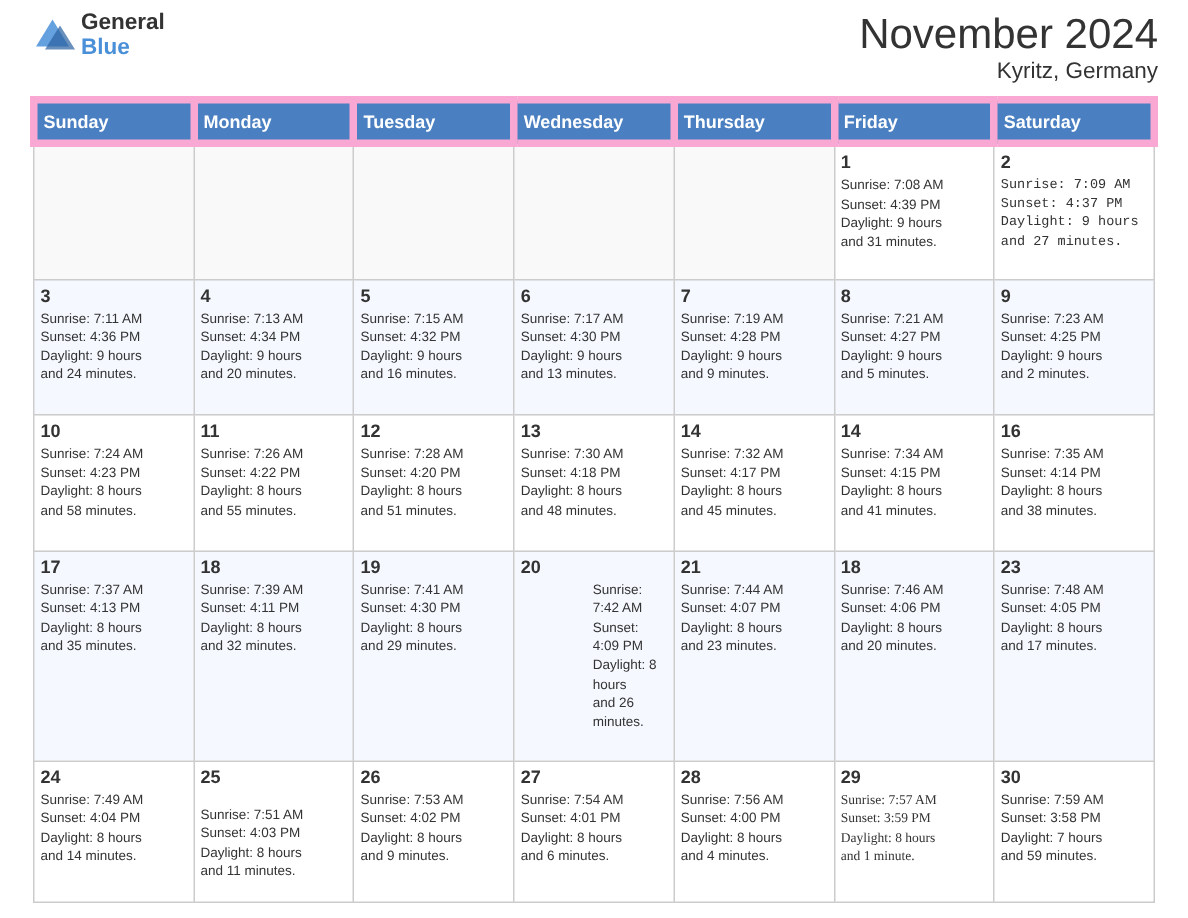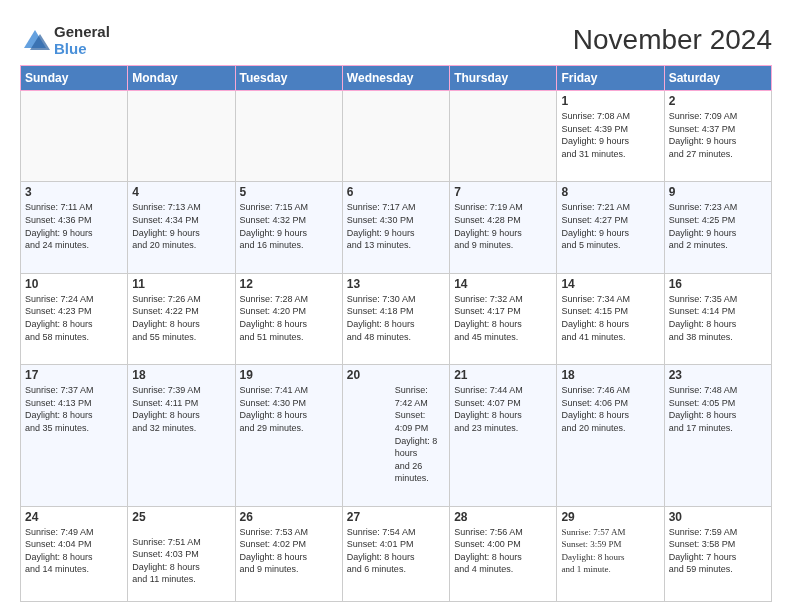--- a/index.html
+++ b/index.html
@@ -6,21 +6,21 @@
     body {
       font-family: Arial, sans-serif;
       background: #fff;
       width: 792px;
       height: 612px;
       overflow: hidden;
     }
     .page {
       width: 792px;
       height: 612px;
-      padding: 24px 20px 10px 20px;
+      padding: 7px 20px 10px 20px;
       display: flex;
       flex-direction: column;
     }
     .header {
       display: flex;
       justify-content: space-between;
       align-items: flex-start;
       margin-bottom: 8px;
     }
     .logo {
@@ -65,21 +65,21 @@
       width: 100%;
       table-layout: fixed;
     }
     .calendar th {
       background: #4a7fc1;
       color: #fff;
       font-size: 12px;
       font-weight: bold;
       padding: 5px 4px;
       text-align: left;
-      border: 1px solid #f9a8d4;
+      border: 5px solid #f9a8d4;
     }
     .calendar td {
       border: 1px solid #ccc;
       vertical-align: top;
       padding: 3px 4px;
       font-size: 9.5px;
       color: #333;
       background: #fff;
       height: 80px;
     }
@@ -112,20 +112,21 @@
         <polygon points="15,4 26,22 4,22" fill="#4a90d9" opacity="0.85"></polygon>
         <polygon points="20,8 30,24 10,24" fill="#2a5fa0" opacity="0.7"></polygon>
       </svg>
       <div class="logo-text">
         <span class="logo-general">General</span>
         <span class="logo-blue">Blue</span>
       </div>
     </div>
     <div class="title-block">
       <div class="month-title">November 2024</div>
+      <div class="location">Kyritz, Germany</div>
     </div>
   </div>
 
   <table class="calendar">
     <thead>
       <tr>
         <th>Sunday</th>
         <th>Monday</th>
         <th>Tuesday</th>
         <th>Wednesday</th>
@@ -143,21 +144,21 @@
           <td class="empty"></td>
           <td>
             <span class="day-number">1</span>
             <div class="day-info" style="white-space: pre-line;">Sunrise: 7:08 AM
 Sunset: 4:39 PM
 Daylight: 9 hours
 and 31 minutes.</div>
           </td>
           <td>
             <span class="day-number">2</span>
-            <div class="day-info" style="white-space: pre-line;">Sunrise: 7:09 AM
+            <div class="day-info" style="white-space: pre-line; font-family: Liberation Mono, monospace;">Sunrise: 7:09 AM
 Sunset: 4:37 PM
 Daylight: 9 hours
 and 27 minutes.</div>
           </td>
         </tr>
         <tr>
           <td>
             <span class="day-number">3</span>
             <div class="day-info" style="white-space: pre-line;">Sunrise: 7:11 AM
 Sunset: 4:36 PM

